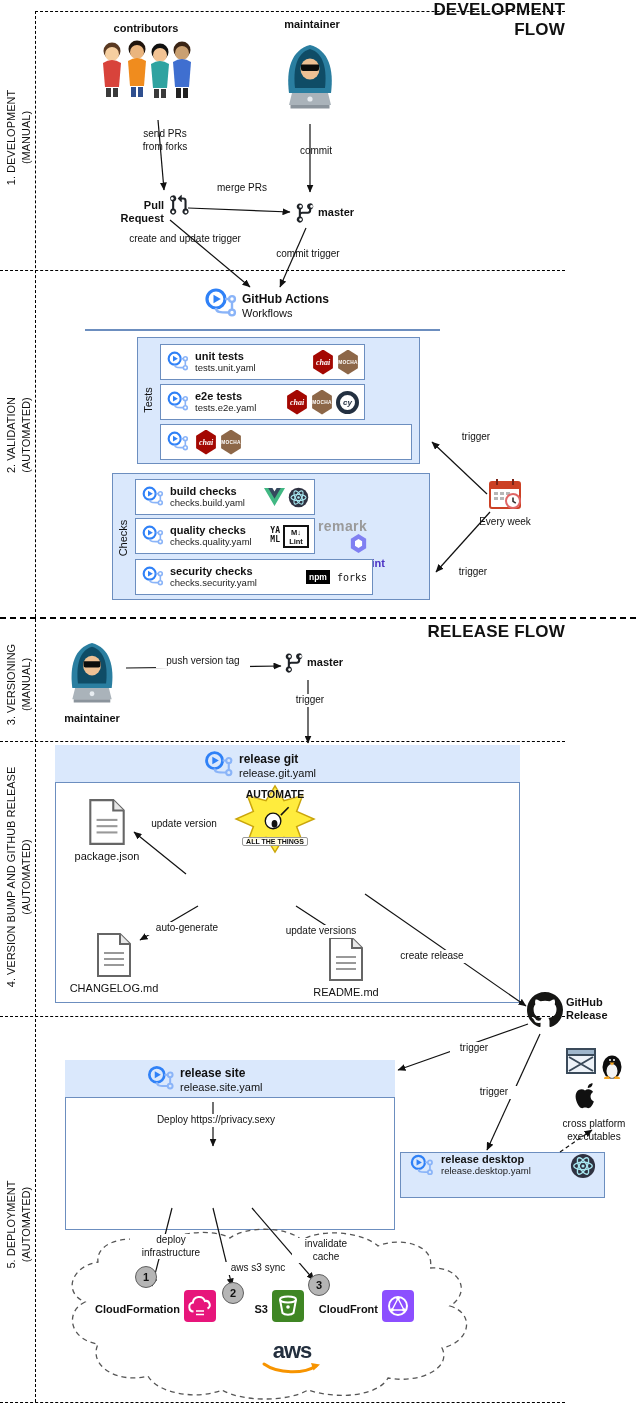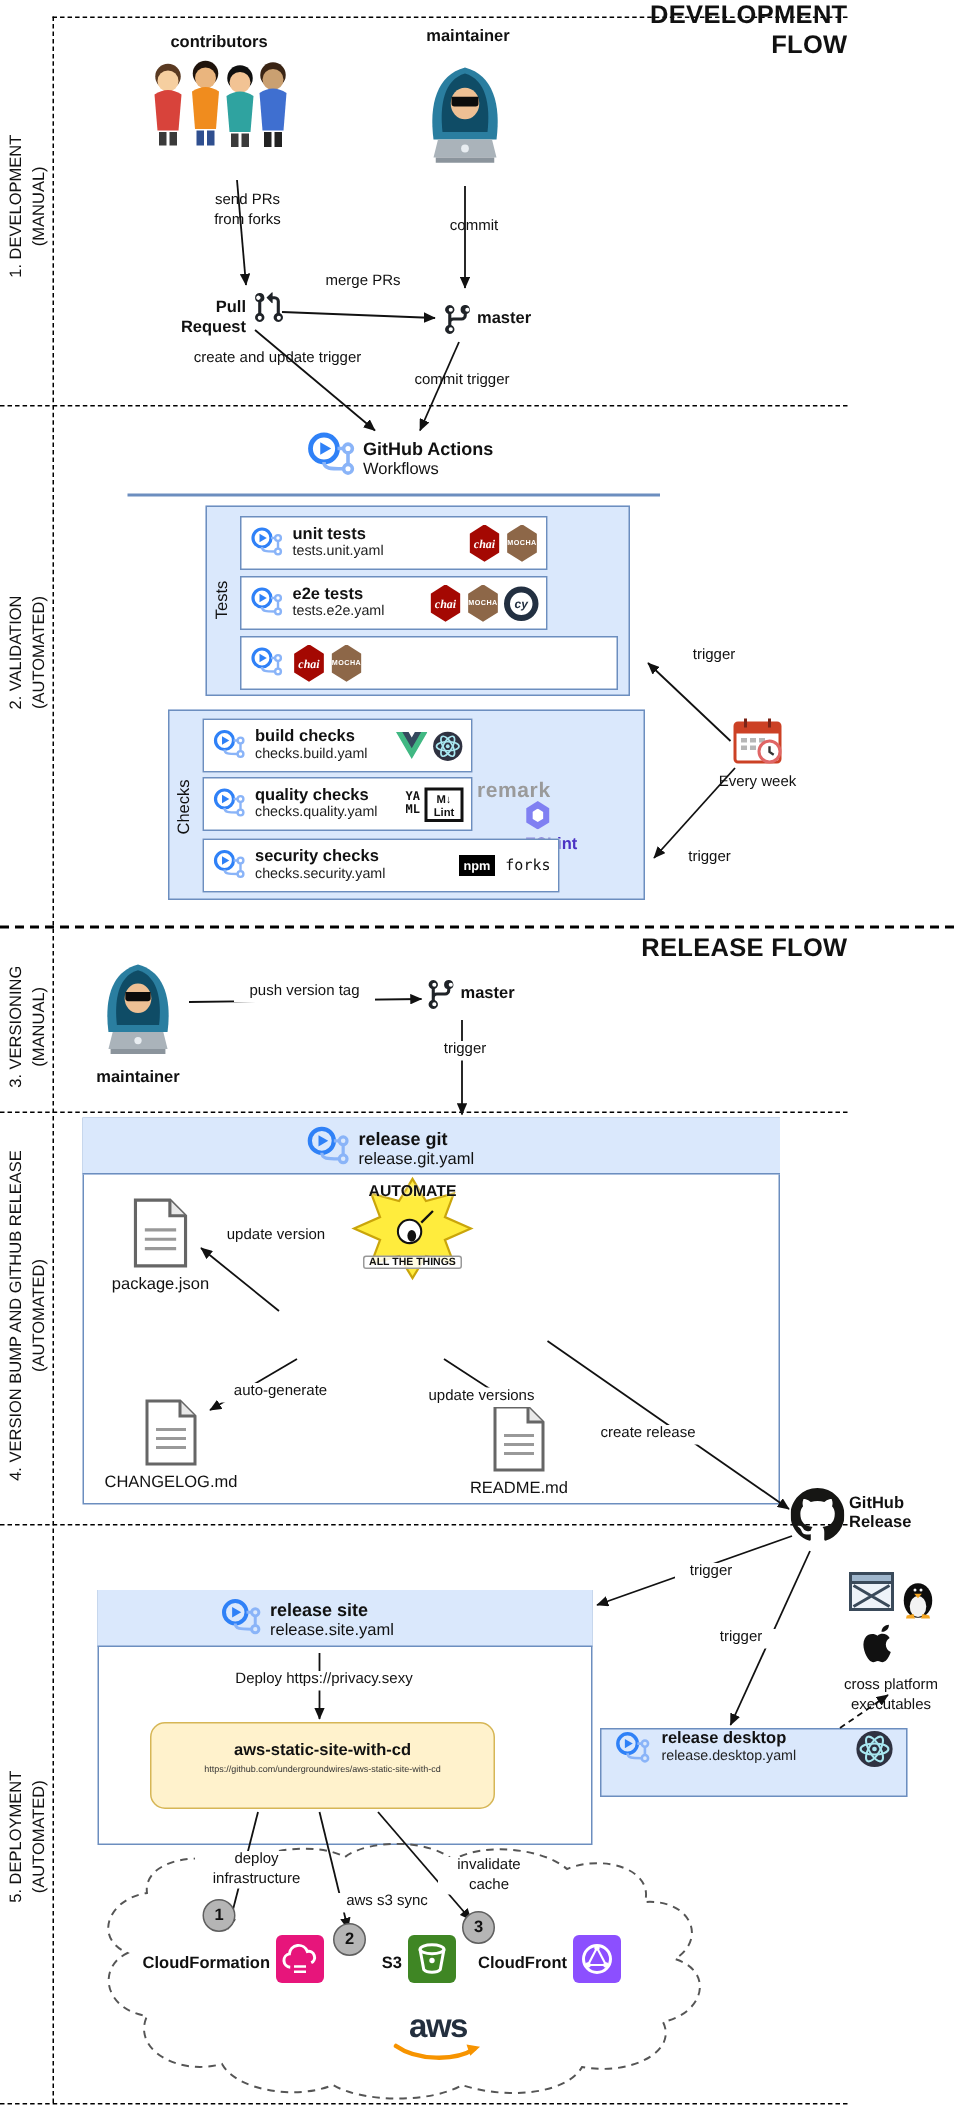--- a/index.html
+++ b/index.html
@@ -420,24 +420,20 @@
   <div class="abs bigbox" style="left:65px;top:1060px;width:330px;height:170px"></div>
   <div class="abs band" style="left:65px;top:1060px;width:330px;height:38px"></div>
   <svg class="abs" style="left:146px;top:1064px" width="30" height="30">
       <use href="#gha"></use>
     </svg>
   <div class="abs t12b" style="left:180px;top:1066px;width:130px">release site</div>
   <div class="abs t11" style="left:180px;top:1081px;width:130px">release.site.yaml</div>
 
   <div class="abs txt wbg" style="left:130px;top:1114px;width:168px">Deploy https://privacy.sexy</div>
 
-  <div class="abs ybox" style="left:100px;top:1148px;width:230px;height:58px">
-    <div class="t11b" style="margin-top:12px">aws-static-site-with-cd</div>
-    <div class="ysub" style="font-size:6px">https://github.com/undergroundwires/aws-static-site-with-cd</div>
-  </div>
 
   <div class="abs txt wbg" style="left:450px;top:1042px;width:44px">trigger</div>
   <div class="abs txt wbg" style="left:470px;top:1086px;width:44px">trigger</div>
 
   <div class="abs desktopbox" style="left:400px;top:1152px;width:205px;height:46px">
     <svg width="26" height="26">
         <use href="#gha"></use>
       </svg>
     <div style="flex:1">
       <div class="t11b">release desktop</div>

